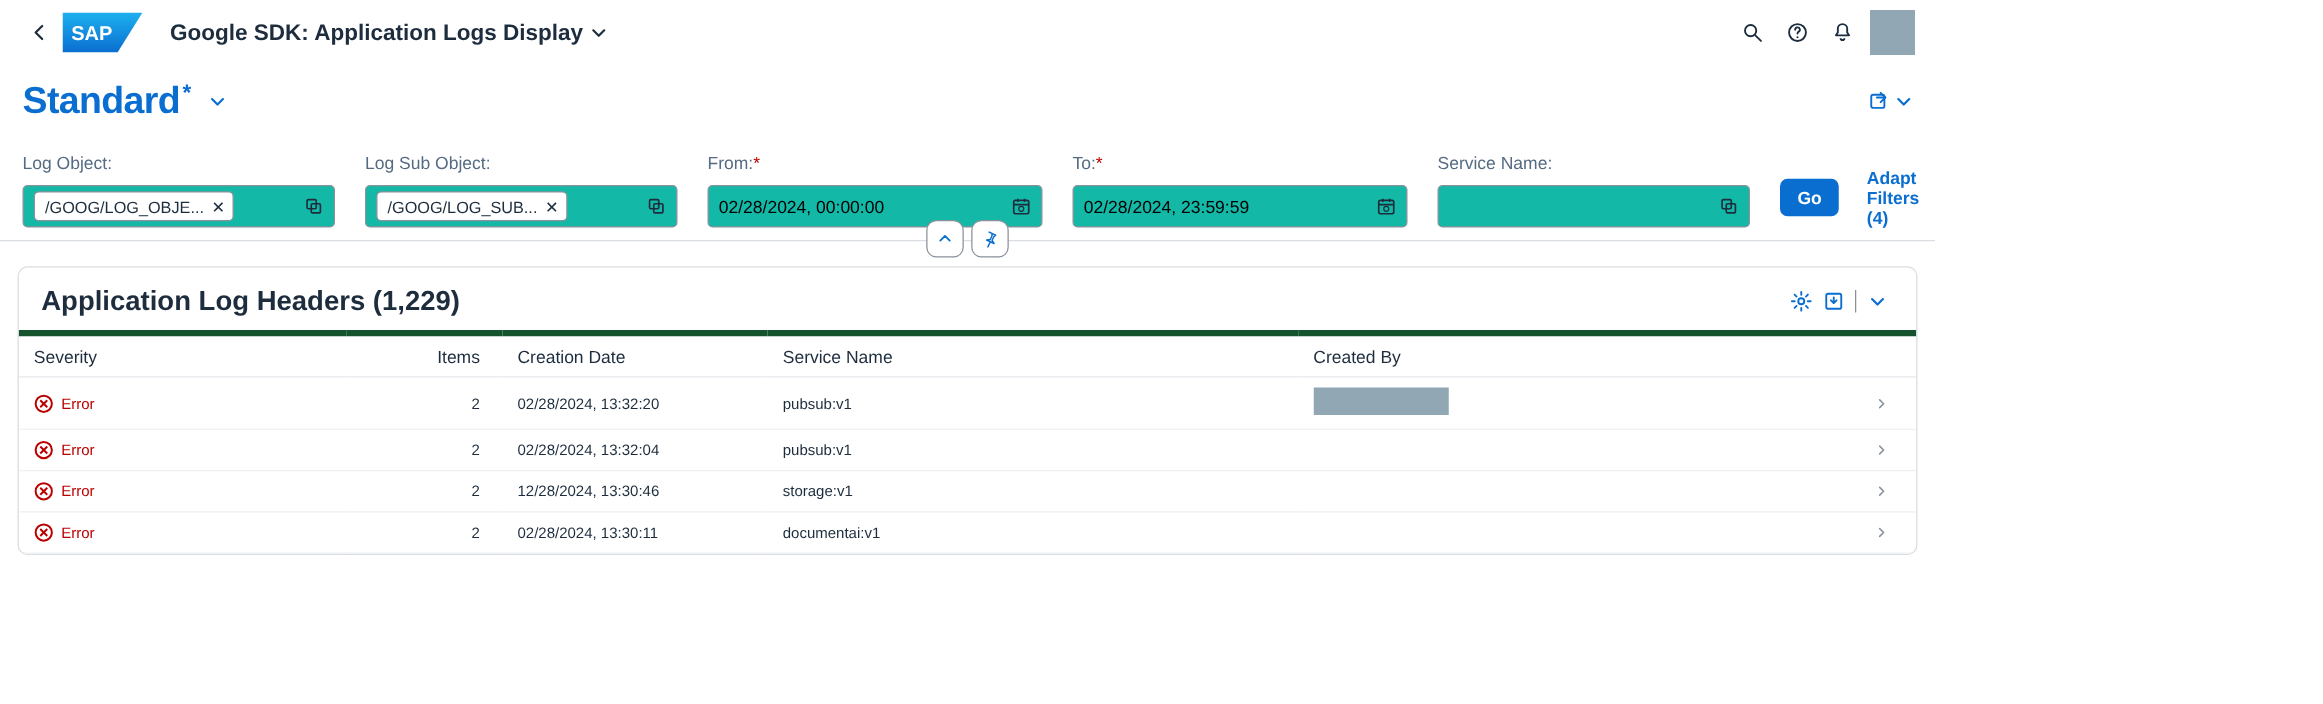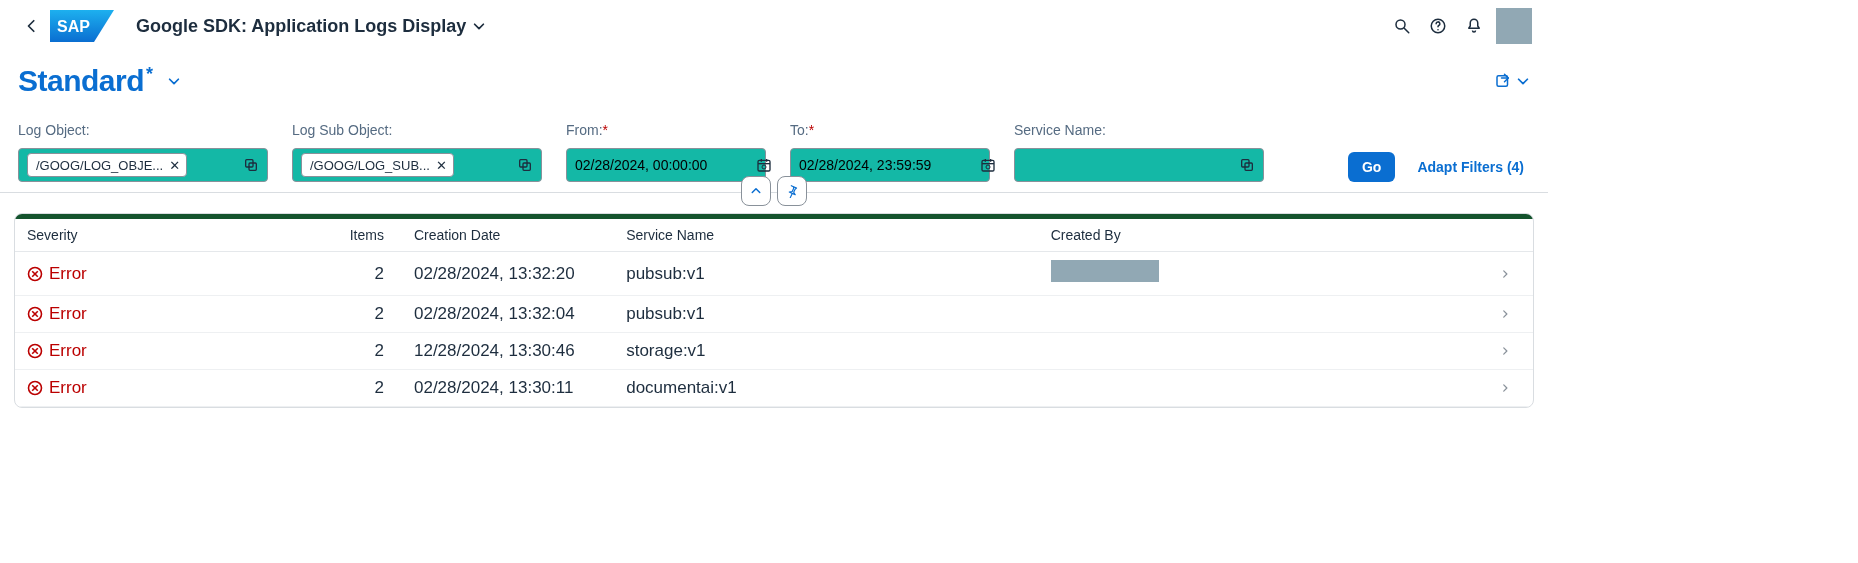--- a/index.html
+++ b/index.html
@@ -29,42 +29,42 @@
   .filter { display:flex; flex-direction:column; }
   .filter label { font-size: 14px; color:#556b82; margin-bottom: 10px; }
   .filter label .req { color:#b00; }
   .filter .control { display:flex; align-items:center; height: 34px; border:1px solid #89919a; border-radius:4px; background:#14b8a6; padding: 0 8px; }
   .filter .control .token { display:flex; align-items:center; height:24px; border:1px solid #89919a; border-radius:4px; padding:0 6px 0 8px; font-size:13px; background:#fff; gap:6px; }
   .filter .control .token .x { cursor:pointer; font-size:13px; }
   .filter .control .grow { flex:1; }
   .filter .control .vh { cursor:pointer; color:#1d2d3e; display:flex; align-items:center; }
   .filter .control input { border:none; outline:none; font-size:14px; flex:1; height:100%; background:transparent;}
   .w-logobj { width: 250px; }
-  .w-date  { width: 200px; }
+  .w-date  { width: 268px; }
   .w-svc   { width: 250px; }
   .btn-go { height: 30px; background:#0a6ed1; color:#fff; border:none; border-radius:6px; padding:0 14px; font-size:14px; font-weight:600; cursor:pointer; }
   .adapt { color:#0a6ed1; font-size:14px; font-weight:600; cursor:pointer; padding:0 6px; }
 
   
   .pinbar { position:relative; height:1px; border-bottom:1px solid #d9dde1; display:flex; justify-content:center; }
   .pinbar .pills { position:relative; top:-16px; display:flex; gap:6px; }
   .pinbar .pill { width:30px; height:30px; border:1px solid #89919a; border-radius:8px; background:#fff; display:flex; align-items:center; justify-content:center; cursor:pointer; }
   .pinbar .pill.pin { color:#0a6ed1; }
 
   
   .tablewrap { margin: 20px 14px 0 14px; border:1px solid #d9dde1; border-radius:8px; overflow:hidden; }
   .tablehdr { display:flex; align-items:center; padding: 14px 18px 10px 18px; }
   .tablehdr h2 { font-size: 22px; font-weight:700; }
   .tablehdr .spacer { flex:1; }
   .tablehdr .act { color:#0a6ed1; cursor:pointer; width:26px; height:26px; display:flex; align-items:center; justify-content:center; }
   .tablehdr .divider { width:1px; height:18px; background:#89919a; margin:0 4px; }
 
   table { width:100%; border-collapse:collapse; }
   thead th { text-align:left; font-size:14px; color:#1d2d3e; font-weight:400; padding:8px 12px; border-top:5px solid #14532d; border-bottom:1px solid #e5e8eb; }
-  tbody td { font-size:17px; padding:8px 12px; border-bottom:1px solid #eef0f2; vertical-align:middle; }
+  tbody td { font-size:12px; padding:8px 12px; border-bottom:1px solid #eef0f2; vertical-align:middle; }
   .col-sev { width:210px; }
   .col-items { width:100px; text-align:right; }
   th.col-items, td.col-items { text-align:right; padding-right:18px; }
   .col-date { width:170px; text-align:right; }
   th.col-date, td.col-date { text-align:left; padding-right:18px; }
   .col-svc { width:340px; }
   .col-by { width:360px; }
   .col-nav { width:36px; text-align:center; }
   .severity { display:flex; align-items:center; gap:6px; color:#b00; }
   .sev-icon { width:16px; height:16px; }
@@ -243,20 +243,42 @@
     </div>
     <div class="pill pin">
       <svg width="14" height="14" viewBox="0 0 24 24">
           <path d="M14 3l7 7-3 1-4 4 1 5-4-4-6 6 6-6-4-4 5 1 4-4 1-3z" transform="rotate(-20 12 12)" fill="none" stroke="currentColor" stroke-width="2" stroke-linejoin="round"></path>
         </svg>
     </div>
   </div>
 </div>
 
 <div class="tablewrap">
+  <div class="tablehdr">
+    <h2>Application Log Headers (1,229)</h2>
+    <div class="spacer"></div>
+    <div class="act">
+      <svg width="18" height="18" viewBox="0 0 24 24">
+          <circle cx="12" cy="12" r="3.2" fill="none" stroke="currentColor" stroke-width="2"></circle>
+          <path d="M12 2v3M12 19v3M2 12h3M19 12h3M4.9 4.9l2.1 2.1M17 17l2.1 2.1M19.1 4.9L17 7M7 17l-2.1 2.1" stroke="currentColor" stroke-width="2" stroke-linecap="round"></path>
+        </svg>
+    </div>
+    <div class="act">
+      <svg width="18" height="18" viewBox="0 0 24 24">
+          <rect x="4" y="4" width="16" height="16" rx="2" fill="none" stroke="currentColor" stroke-width="2"></rect>
+          <path d="M12 8v6M9 11l3 3 3-3" fill="none" stroke="currentColor" stroke-width="2" stroke-linecap="round" stroke-linejoin="round"></path>
+        </svg>
+    </div>
+    <div class="divider"></div>
+    <div class="act">
+      <svg width="14" height="14" viewBox="0 0 16 16">
+          <path d="M3 6 L8 11 L13 6" fill="none" stroke="currentColor" stroke-width="2" stroke-linecap="round" stroke-linejoin="round"></path>
+        </svg>
+    </div>
+  </div>
 
   <table>
     <thead>
       <tr>
         <th class="col-sev">Severity</th>
         <th class="col-items">Items</th>
         <th class="col-date">Creation Date</th>
         <th class="col-svc">Service Name</th>
         <th class="col-by">Created By</th>
         <th class="col-nav"></th>

